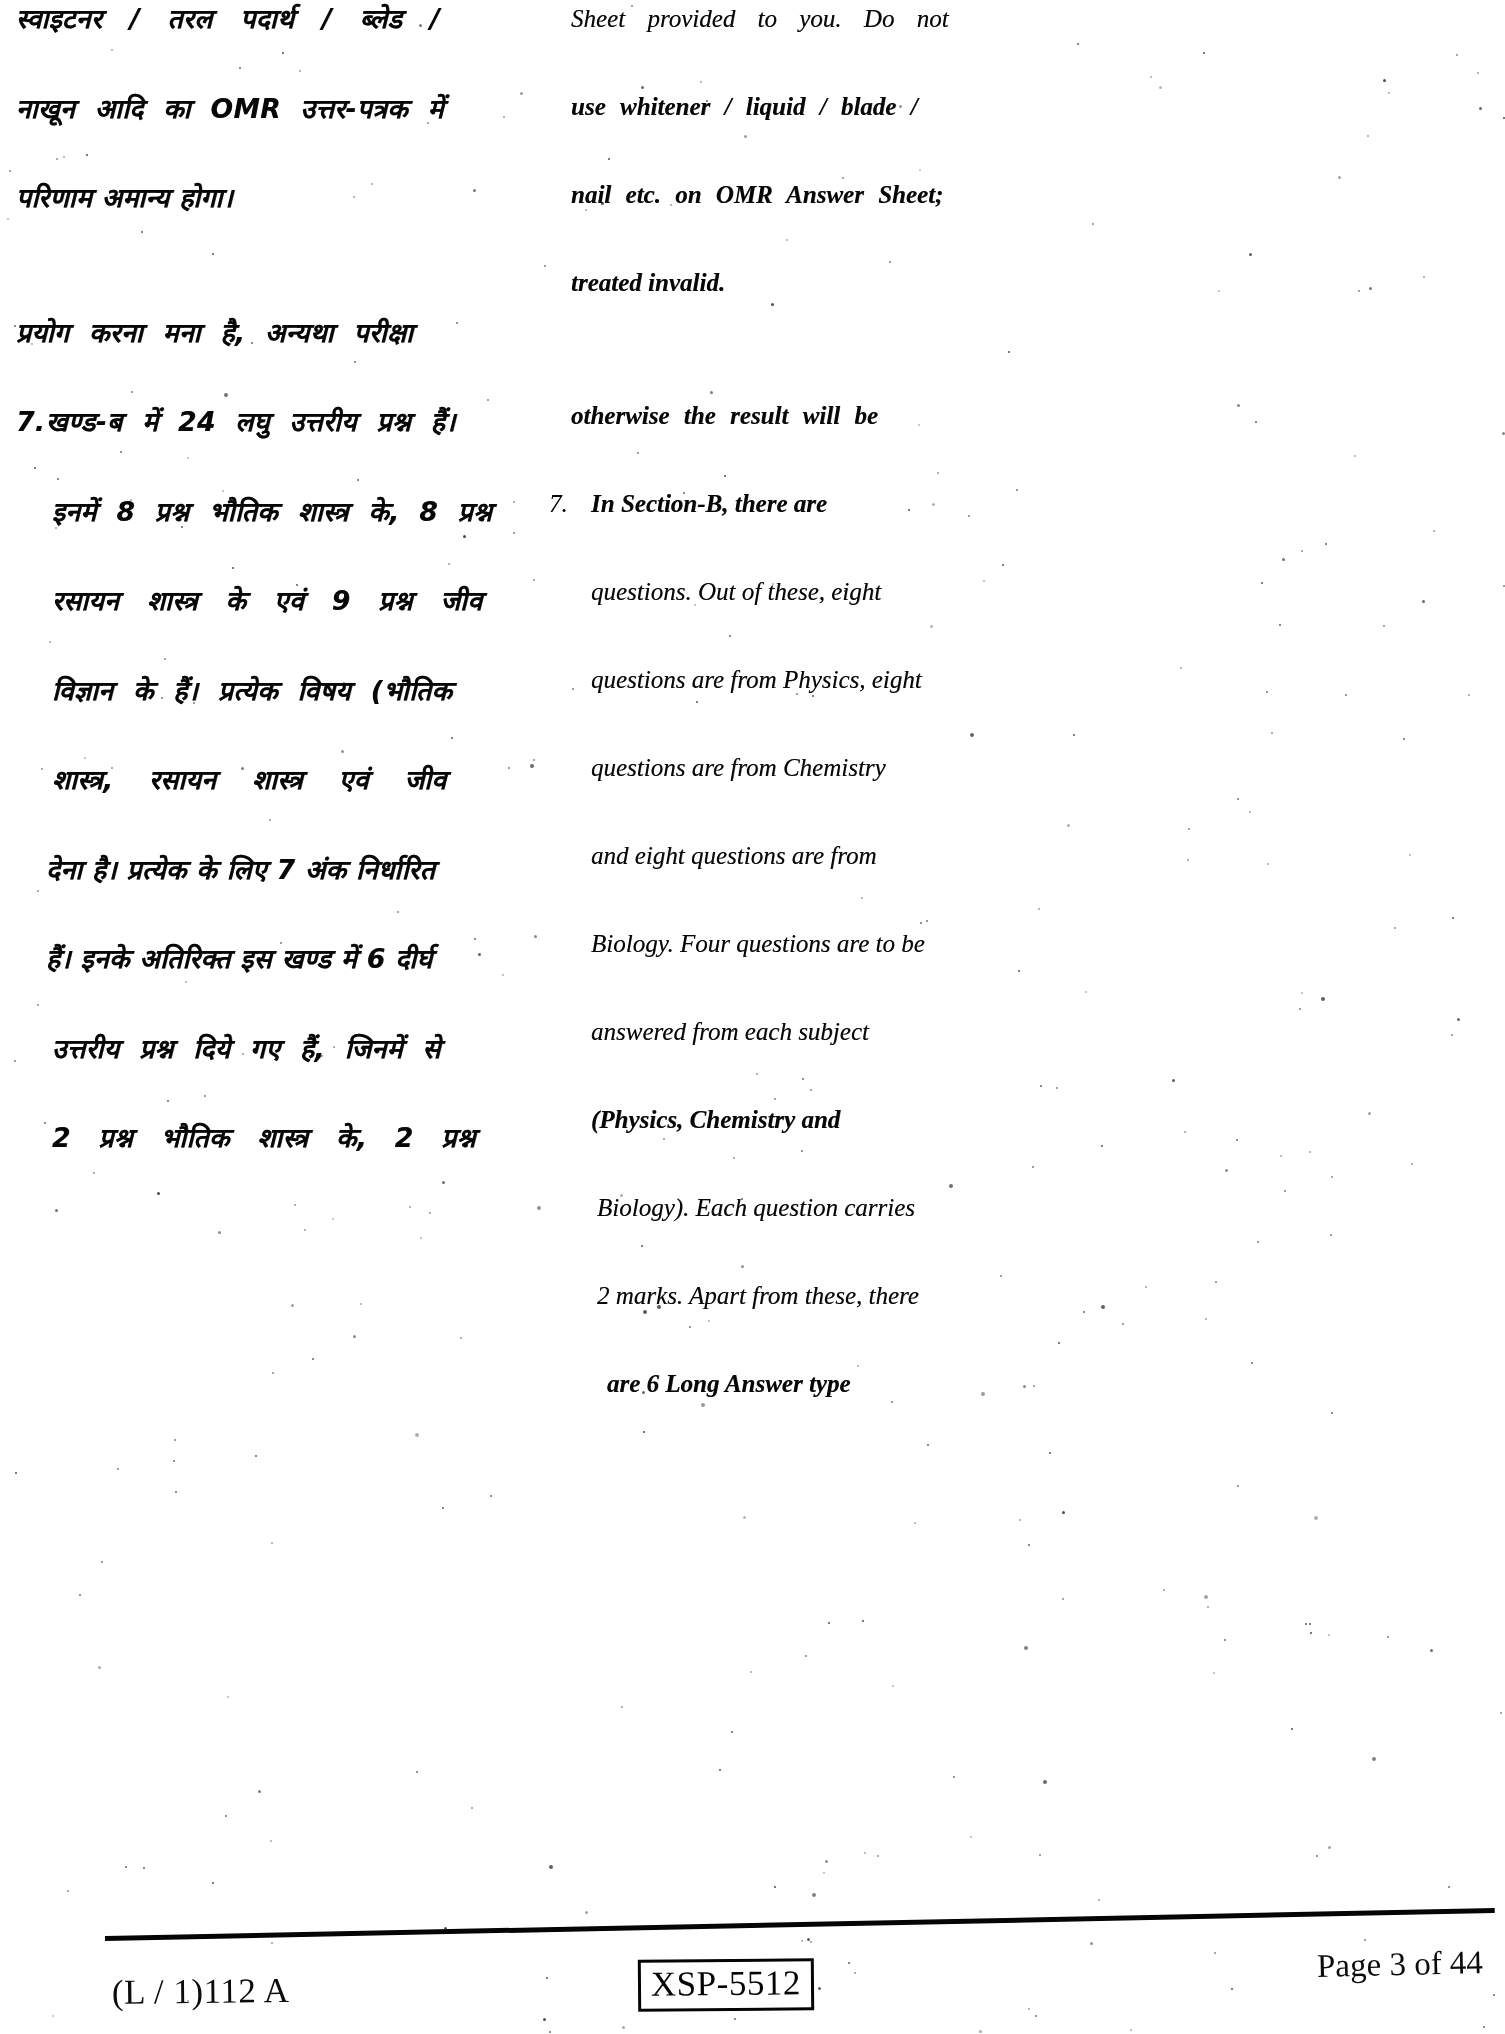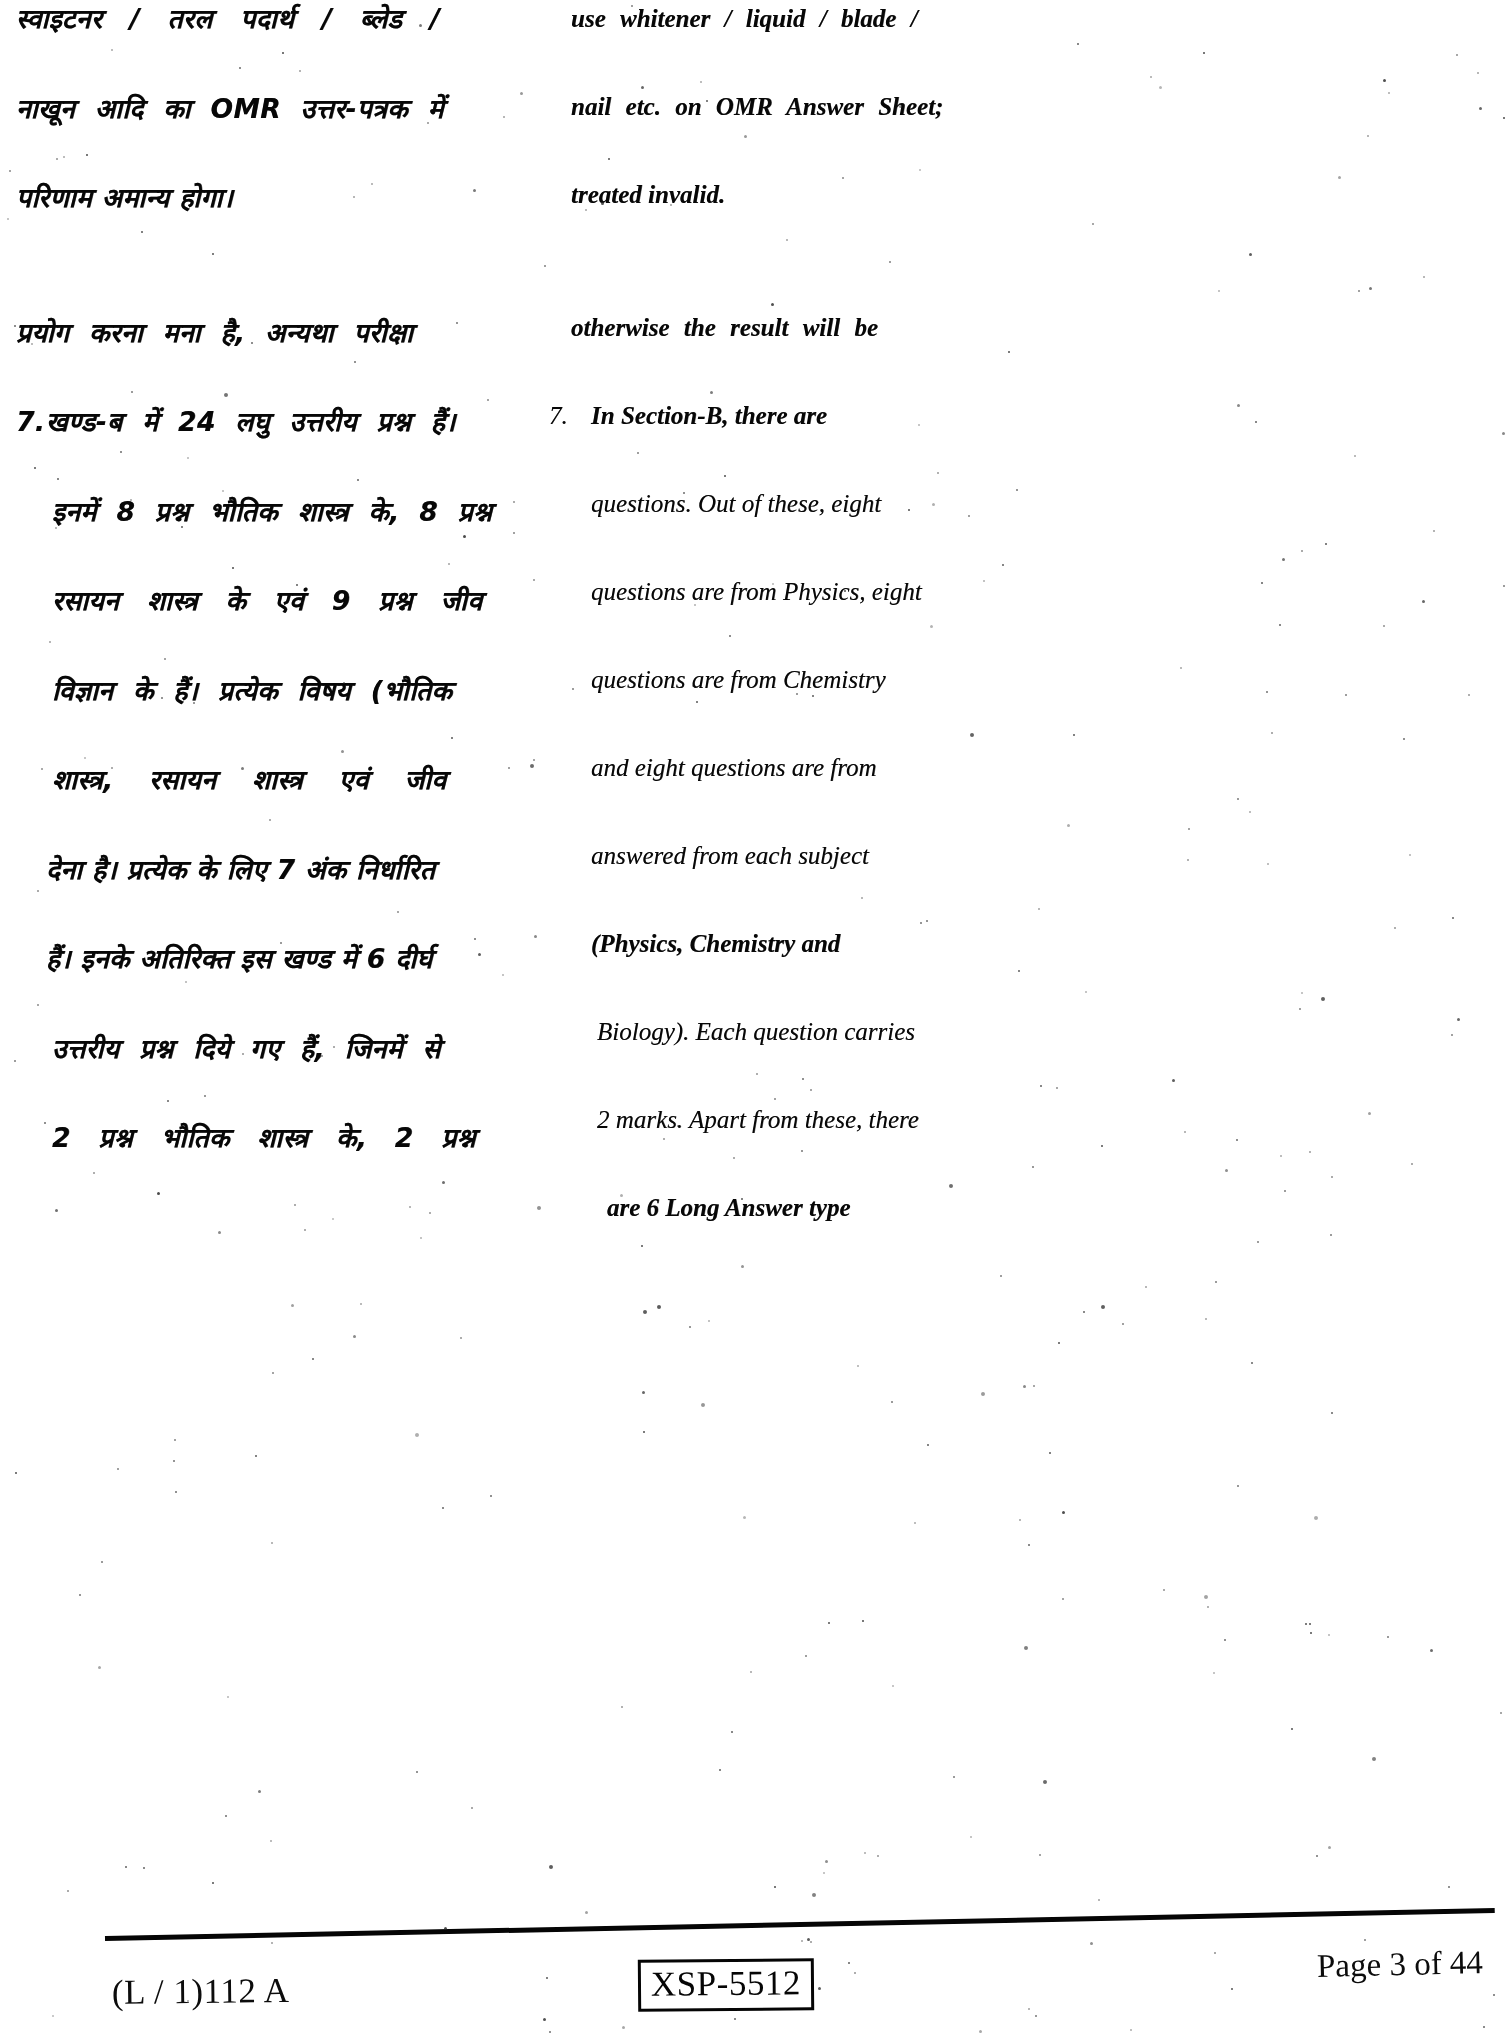--- a/index.html
+++ b/index.html
@@ -198,34 +198,36 @@
       <span class="ln hi indent hsp3">शास्त्र, रसायन शास्त्र एवं जीव</span>
       <span class="ln hi indent2">देना है। प्रत्येक के लिए 7 अंक निर्धारित</span>
       <span class="ln hi indent2">हैं। इनके अतिरिक्त इस खण्ड में 6 दीर्घ</span>
       <span class="ln hi indent hsp1">उत्तरीय प्रश्न दिये गए हैं, जिनमें से</span>
       <span class="ln hi indent hsp2">2 प्रश्न भौतिक शास्त्र के, 2 प्रश्न</span>
 
     </div>
 
     <div class="col col-en">
 
+      <span class="ln en sp1" style="padding-left:22px">Sheet provided to you.  Do not</span>
       <span class="ln en bold sp5" style="padding-left:22px;font-weight:700">use whitener / liquid / blade /</span>
       <span class="ln en bold sp5" style="padding-left:22px;font-weight:700">nail etc. on OMR Answer Sheet;</span>
       <span class="ln en bold" style="padding-left:22px;font-weight:700;margin-bottom:108px">treated invalid.</span>
       <span class="ln en bold sp5" style="padding-left:22px;font-weight:700">otherwise  the  result  will  be</span>
 
       <div class="ln en item-row" style="margin-bottom:63px">
         <span class="item-num">7.</span>
         <span class="bold" style="font-weight:700">In    Section-B,    there    are</span>
       </div>
 
       <span class="ln en" style="padding-left:42px">questions. Out of these, eight</span>
       <span class="ln en" style="padding-left:42px">questions are from Physics, eight</span>
       <span class="ln en" style="padding-left:42px">questions  are  from  Chemistry</span>
       <span class="ln en" style="padding-left:42px">and  eight  questions  are  from</span>
+      <span class="ln en" style="padding-left:42px">Biology. Four questions are to be</span>
       <span class="ln en" style="padding-left:42px">answered   from   each   subject</span>
       <span class="ln en bold" style="padding-left:42px;font-weight:700">(Physics,    Chemistry    and</span>
       <span class="ln en" style="padding-left:48px">Biology).  Each  question  carries</span>
       <span class="ln en" style="padding-left:48px">2 marks. Apart from these, there</span>
       <span class="ln en bold" style="padding-left:58px;font-weight:700">are   6   Long   Answer   type</span>
 
     </div>
   </div>
 
   <div id="footer">

